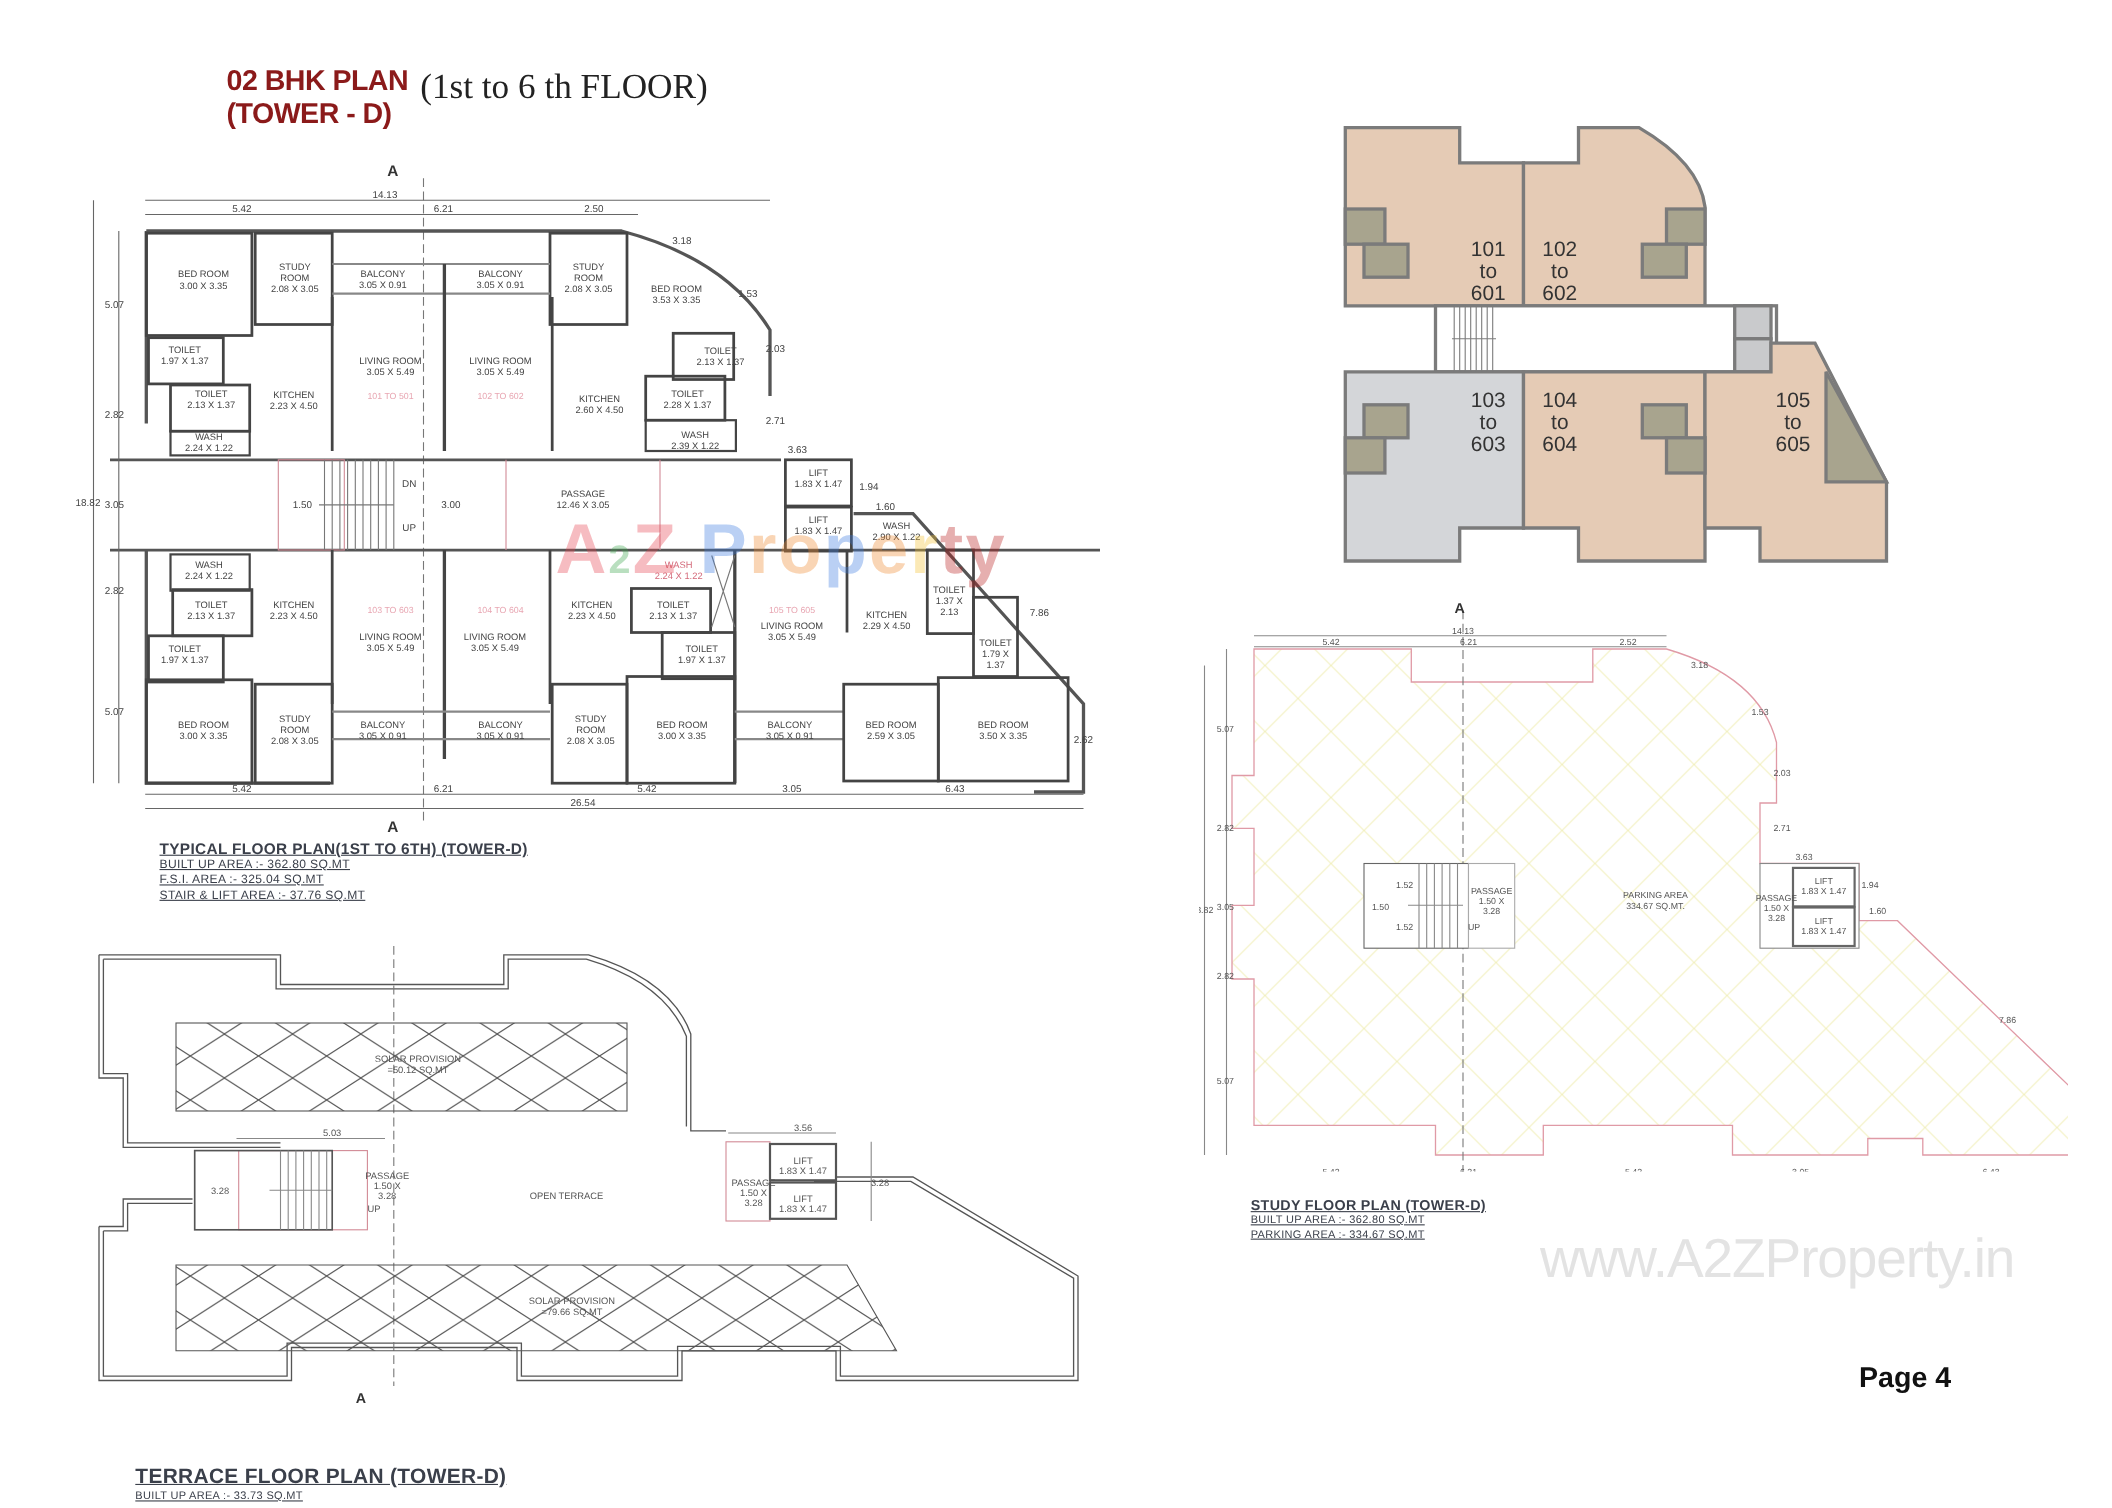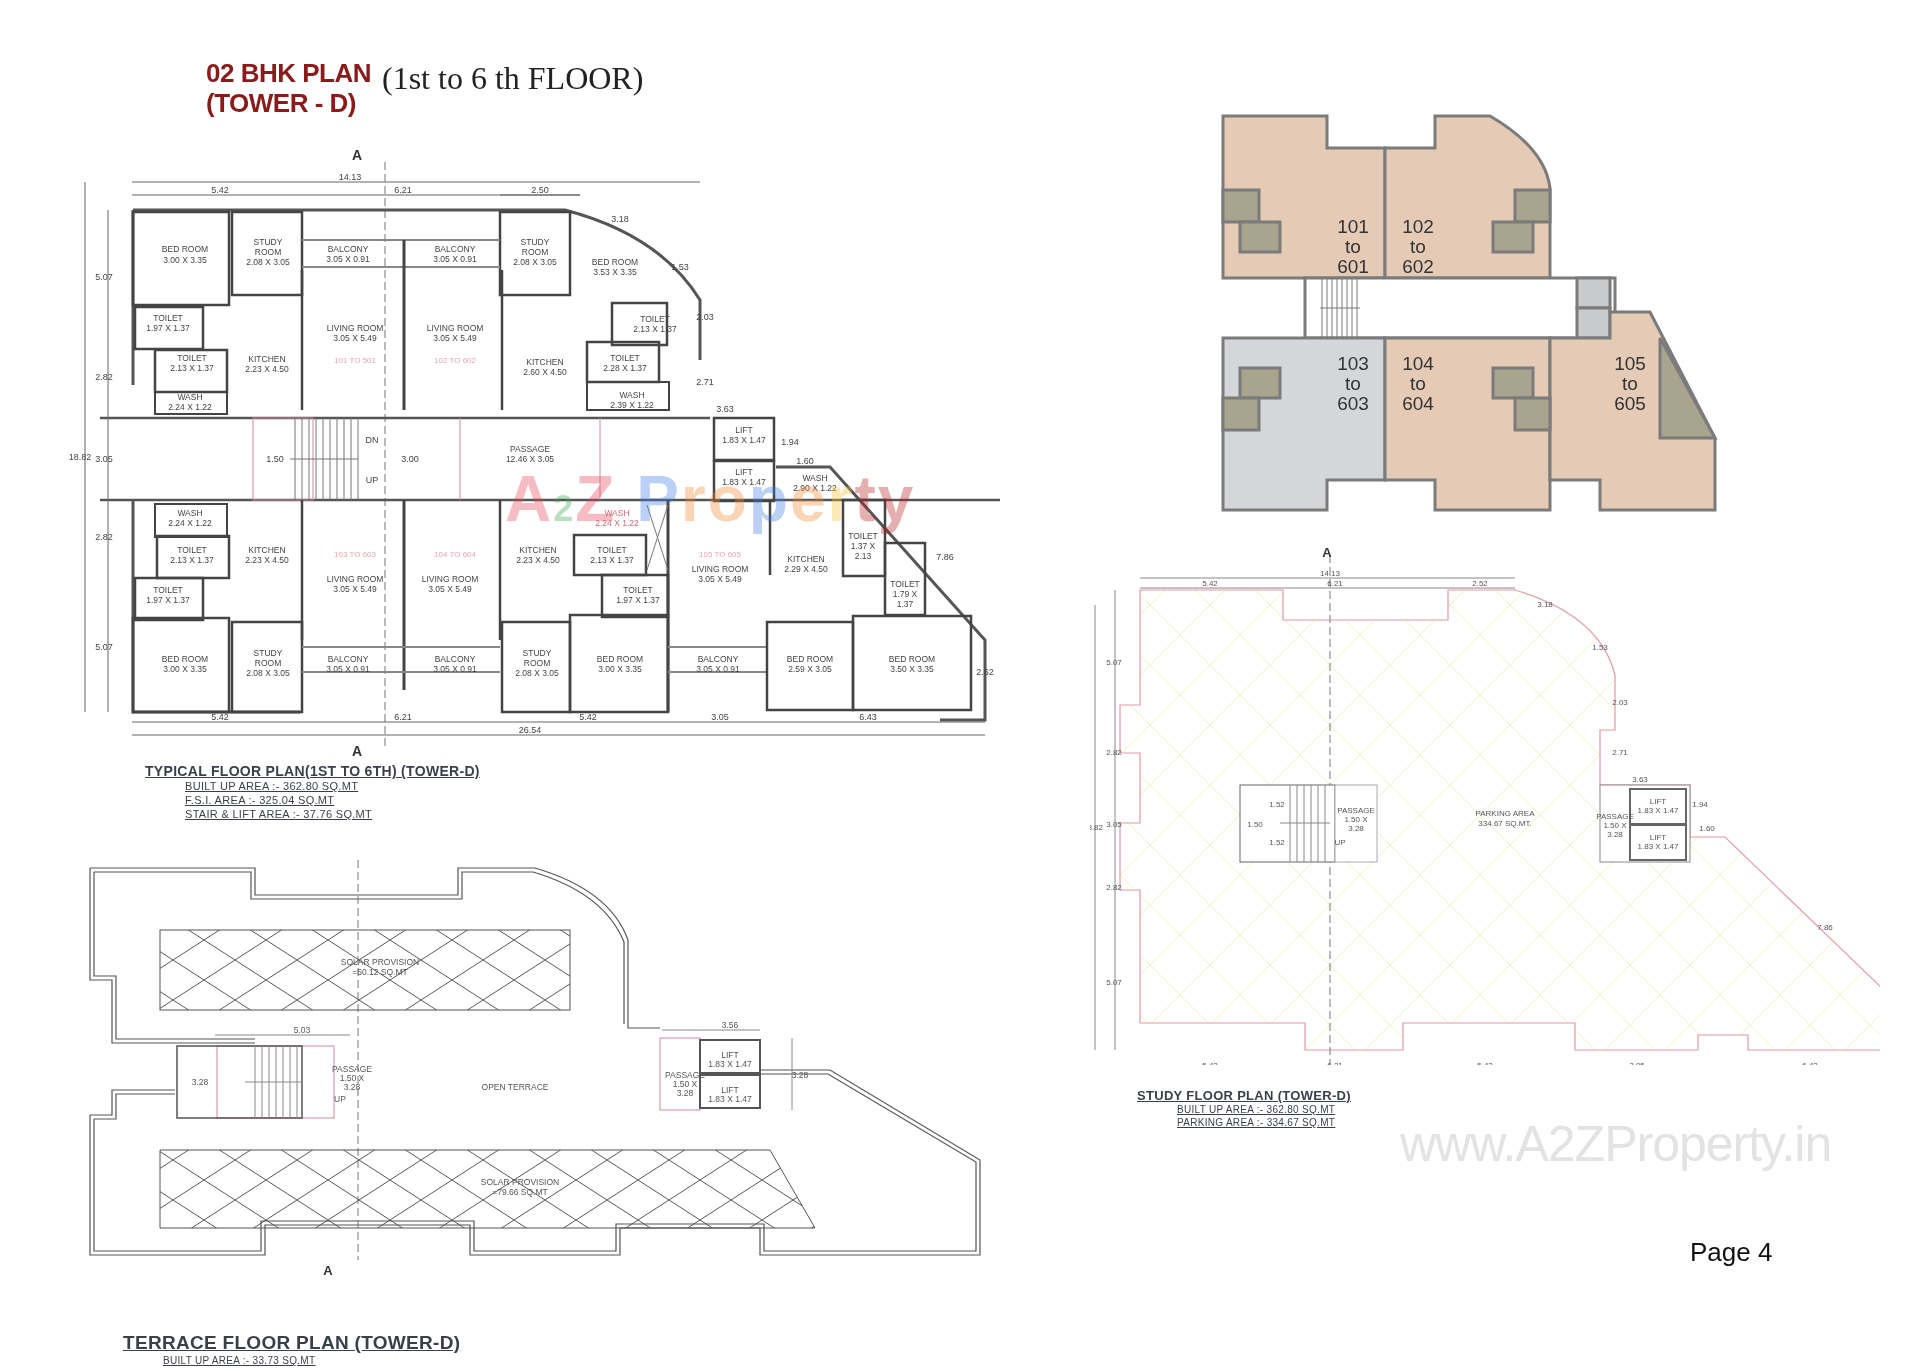--- a/index.html
+++ b/index.html
@@ -2,23 +2,23 @@
 <html><head>
 <meta charset="utf-8">
 <style>
   html,body{margin:0;padding:0;background:#fff;}
   body{width:1920px;height:1371px;position:relative;overflow:hidden;font-family:"Liberation Sans",sans-serif;color:#333;}
   .abs{position:absolute;}
   .title-red{color:#8b1a1a;font-family:"Liberation Sans",sans-serif;font-weight:bold;font-size:26px;line-height:30px;letter-spacing:-0.5px;}
   .title-serif{font-family:"Liberation Serif",serif;font-size:32px;color:#222;}
   svg text{font-family:"Liberation Sans",sans-serif;}
   .cap-title{font-weight:bold;font-size:14px;color:#3a3f4a;text-decoration:underline;letter-spacing:0.3px;}
-  .cap-line{font-size:11px;color:#3a3f4a;text-decoration:underline;letter-spacing:0.3px;line-height:14px;margin-left:40px;}
+  .cap-line{font-size:11px;color:#3a3f4a;text-decoration:underline;letter-spacing:0.3px;line-height:14px;}
   .watermark-url{font-size:50px;color:#e3e3e3;letter-spacing:-1px;}
-  .page-no{font-weight:normal;font-size:26px;color:#111;}
+  .page-no{font-weight:bold;font-size:26px;color:#111;}
 </style>
 </head>
 <body>
 
 <div class="abs" style="left:206px;top:58px;">
   <div class="title-red">02 BHK PLAN</div>
   <div class="title-red">(TOWER - D)</div>
 </div>
 <div class="abs title-serif" style="left:382px;top:60px;">(1st to 6 th FLOOR)</div>
 

